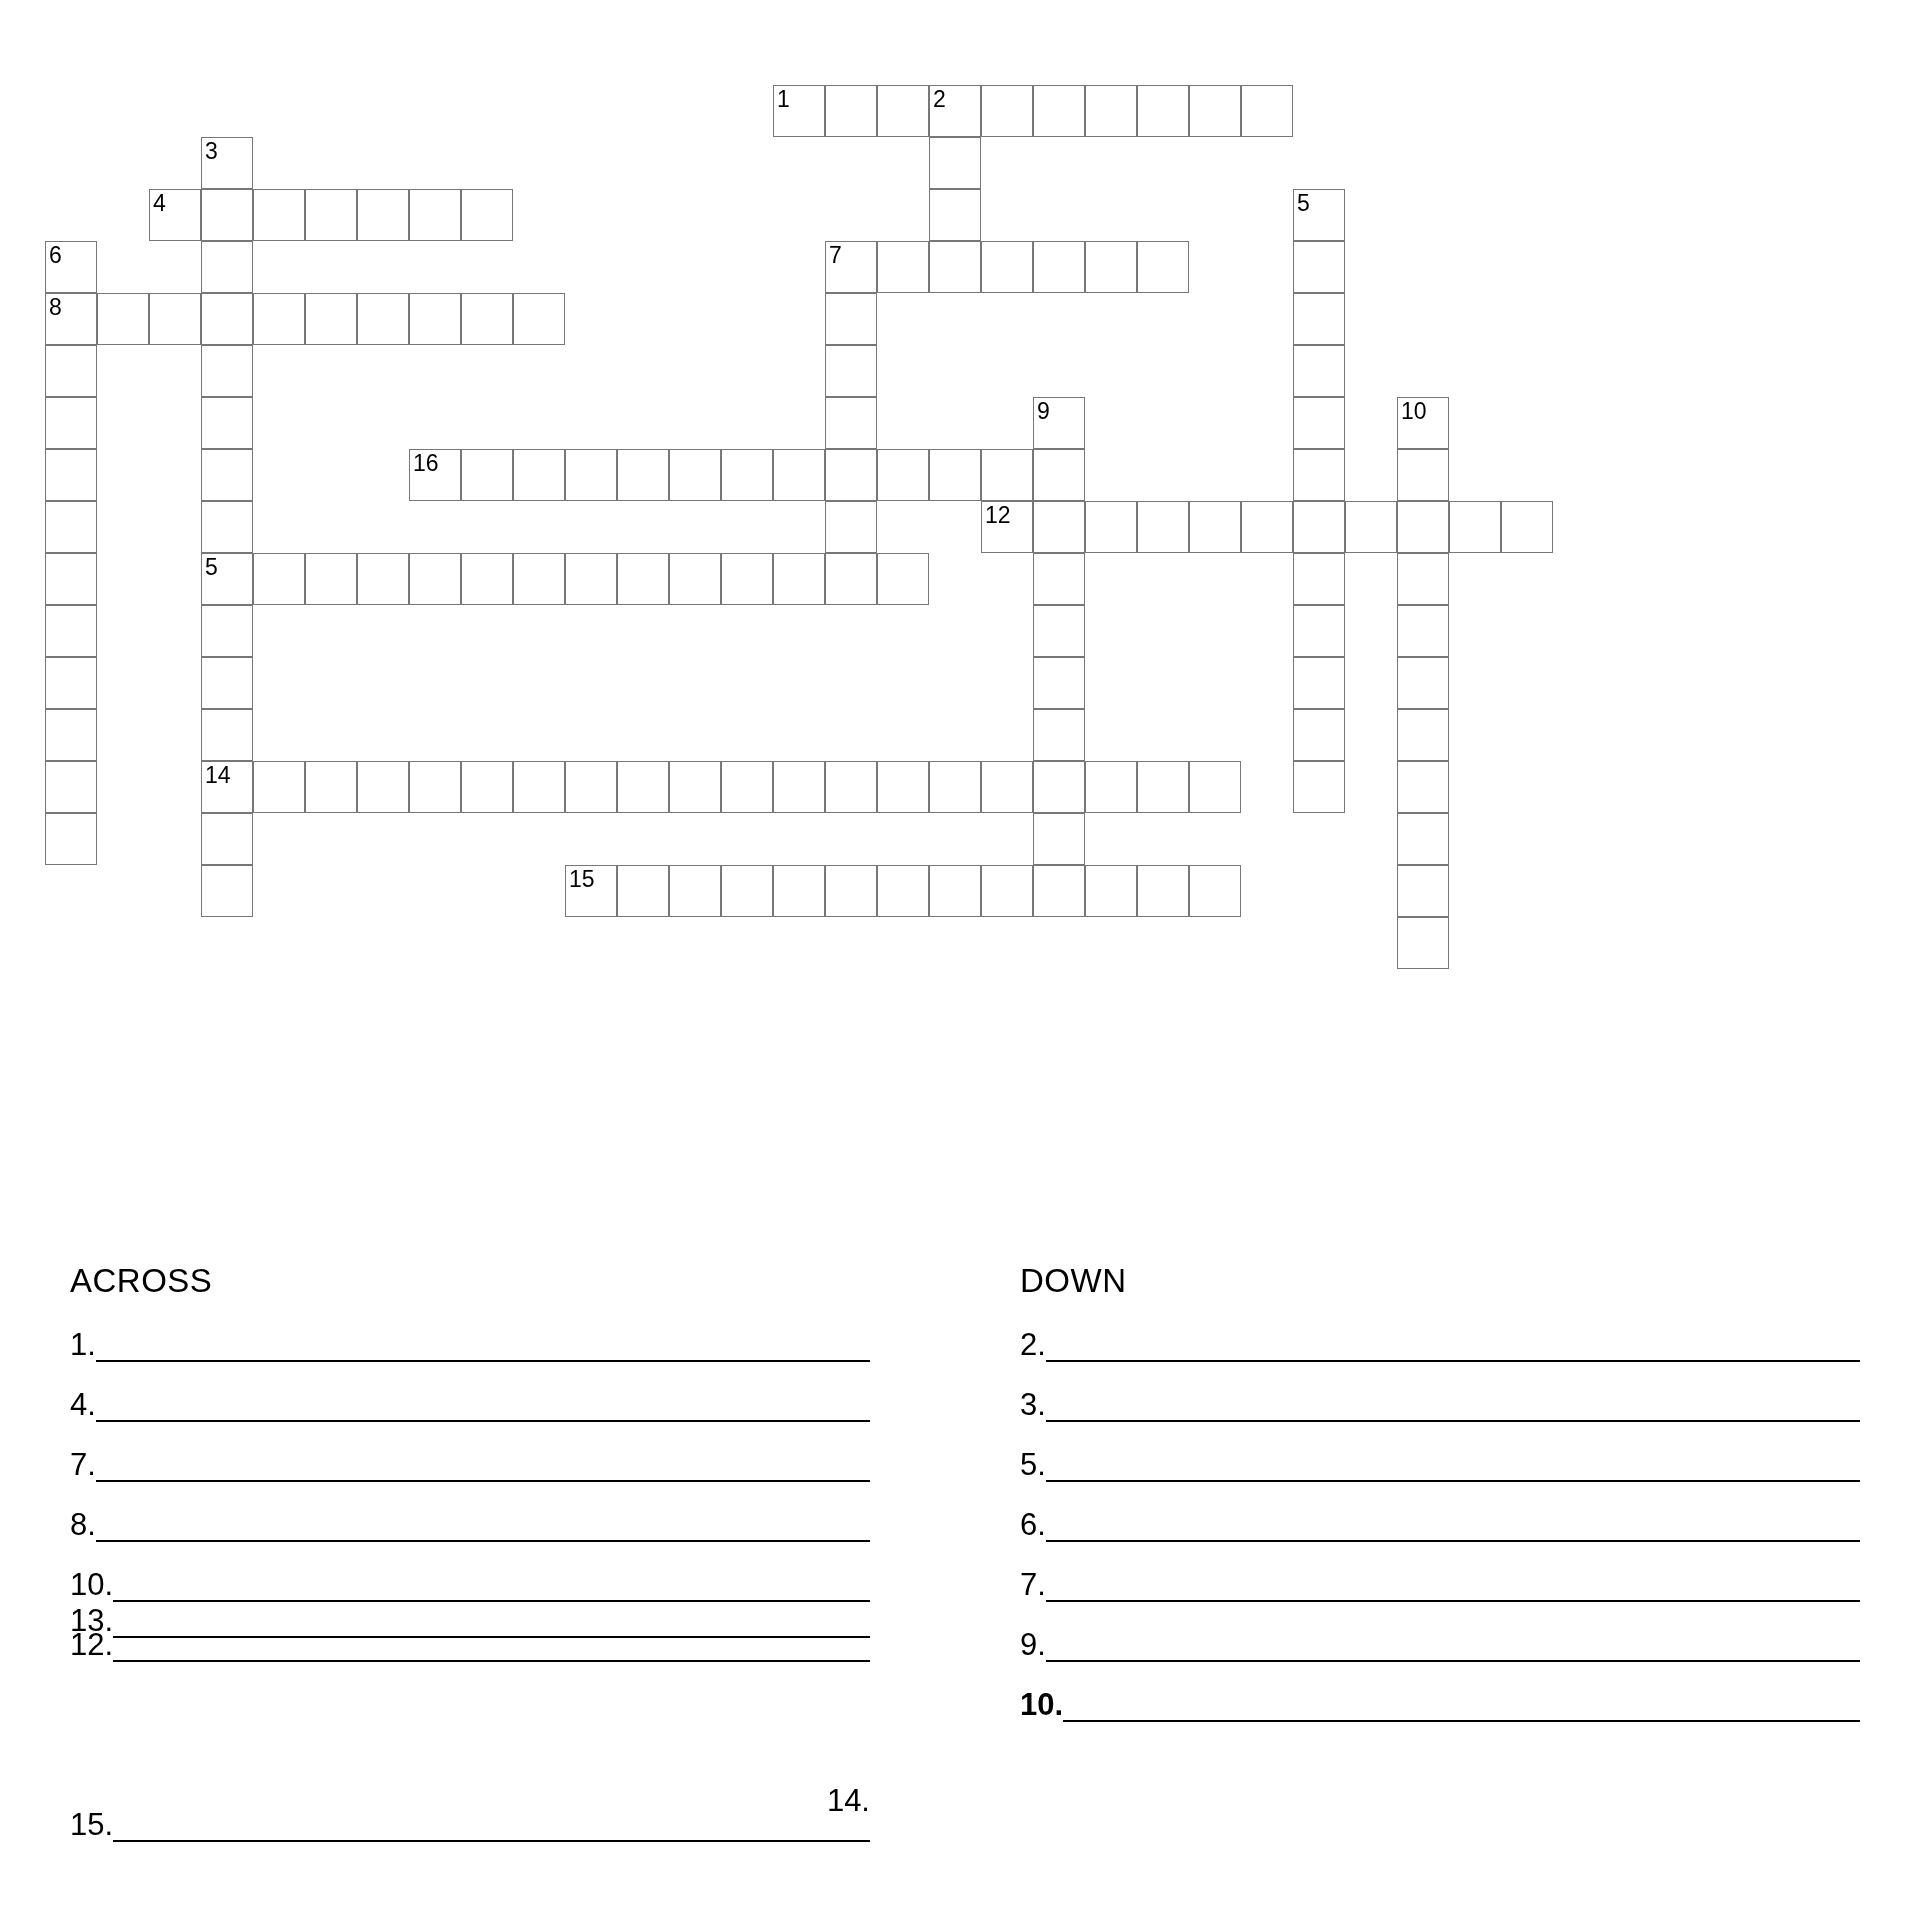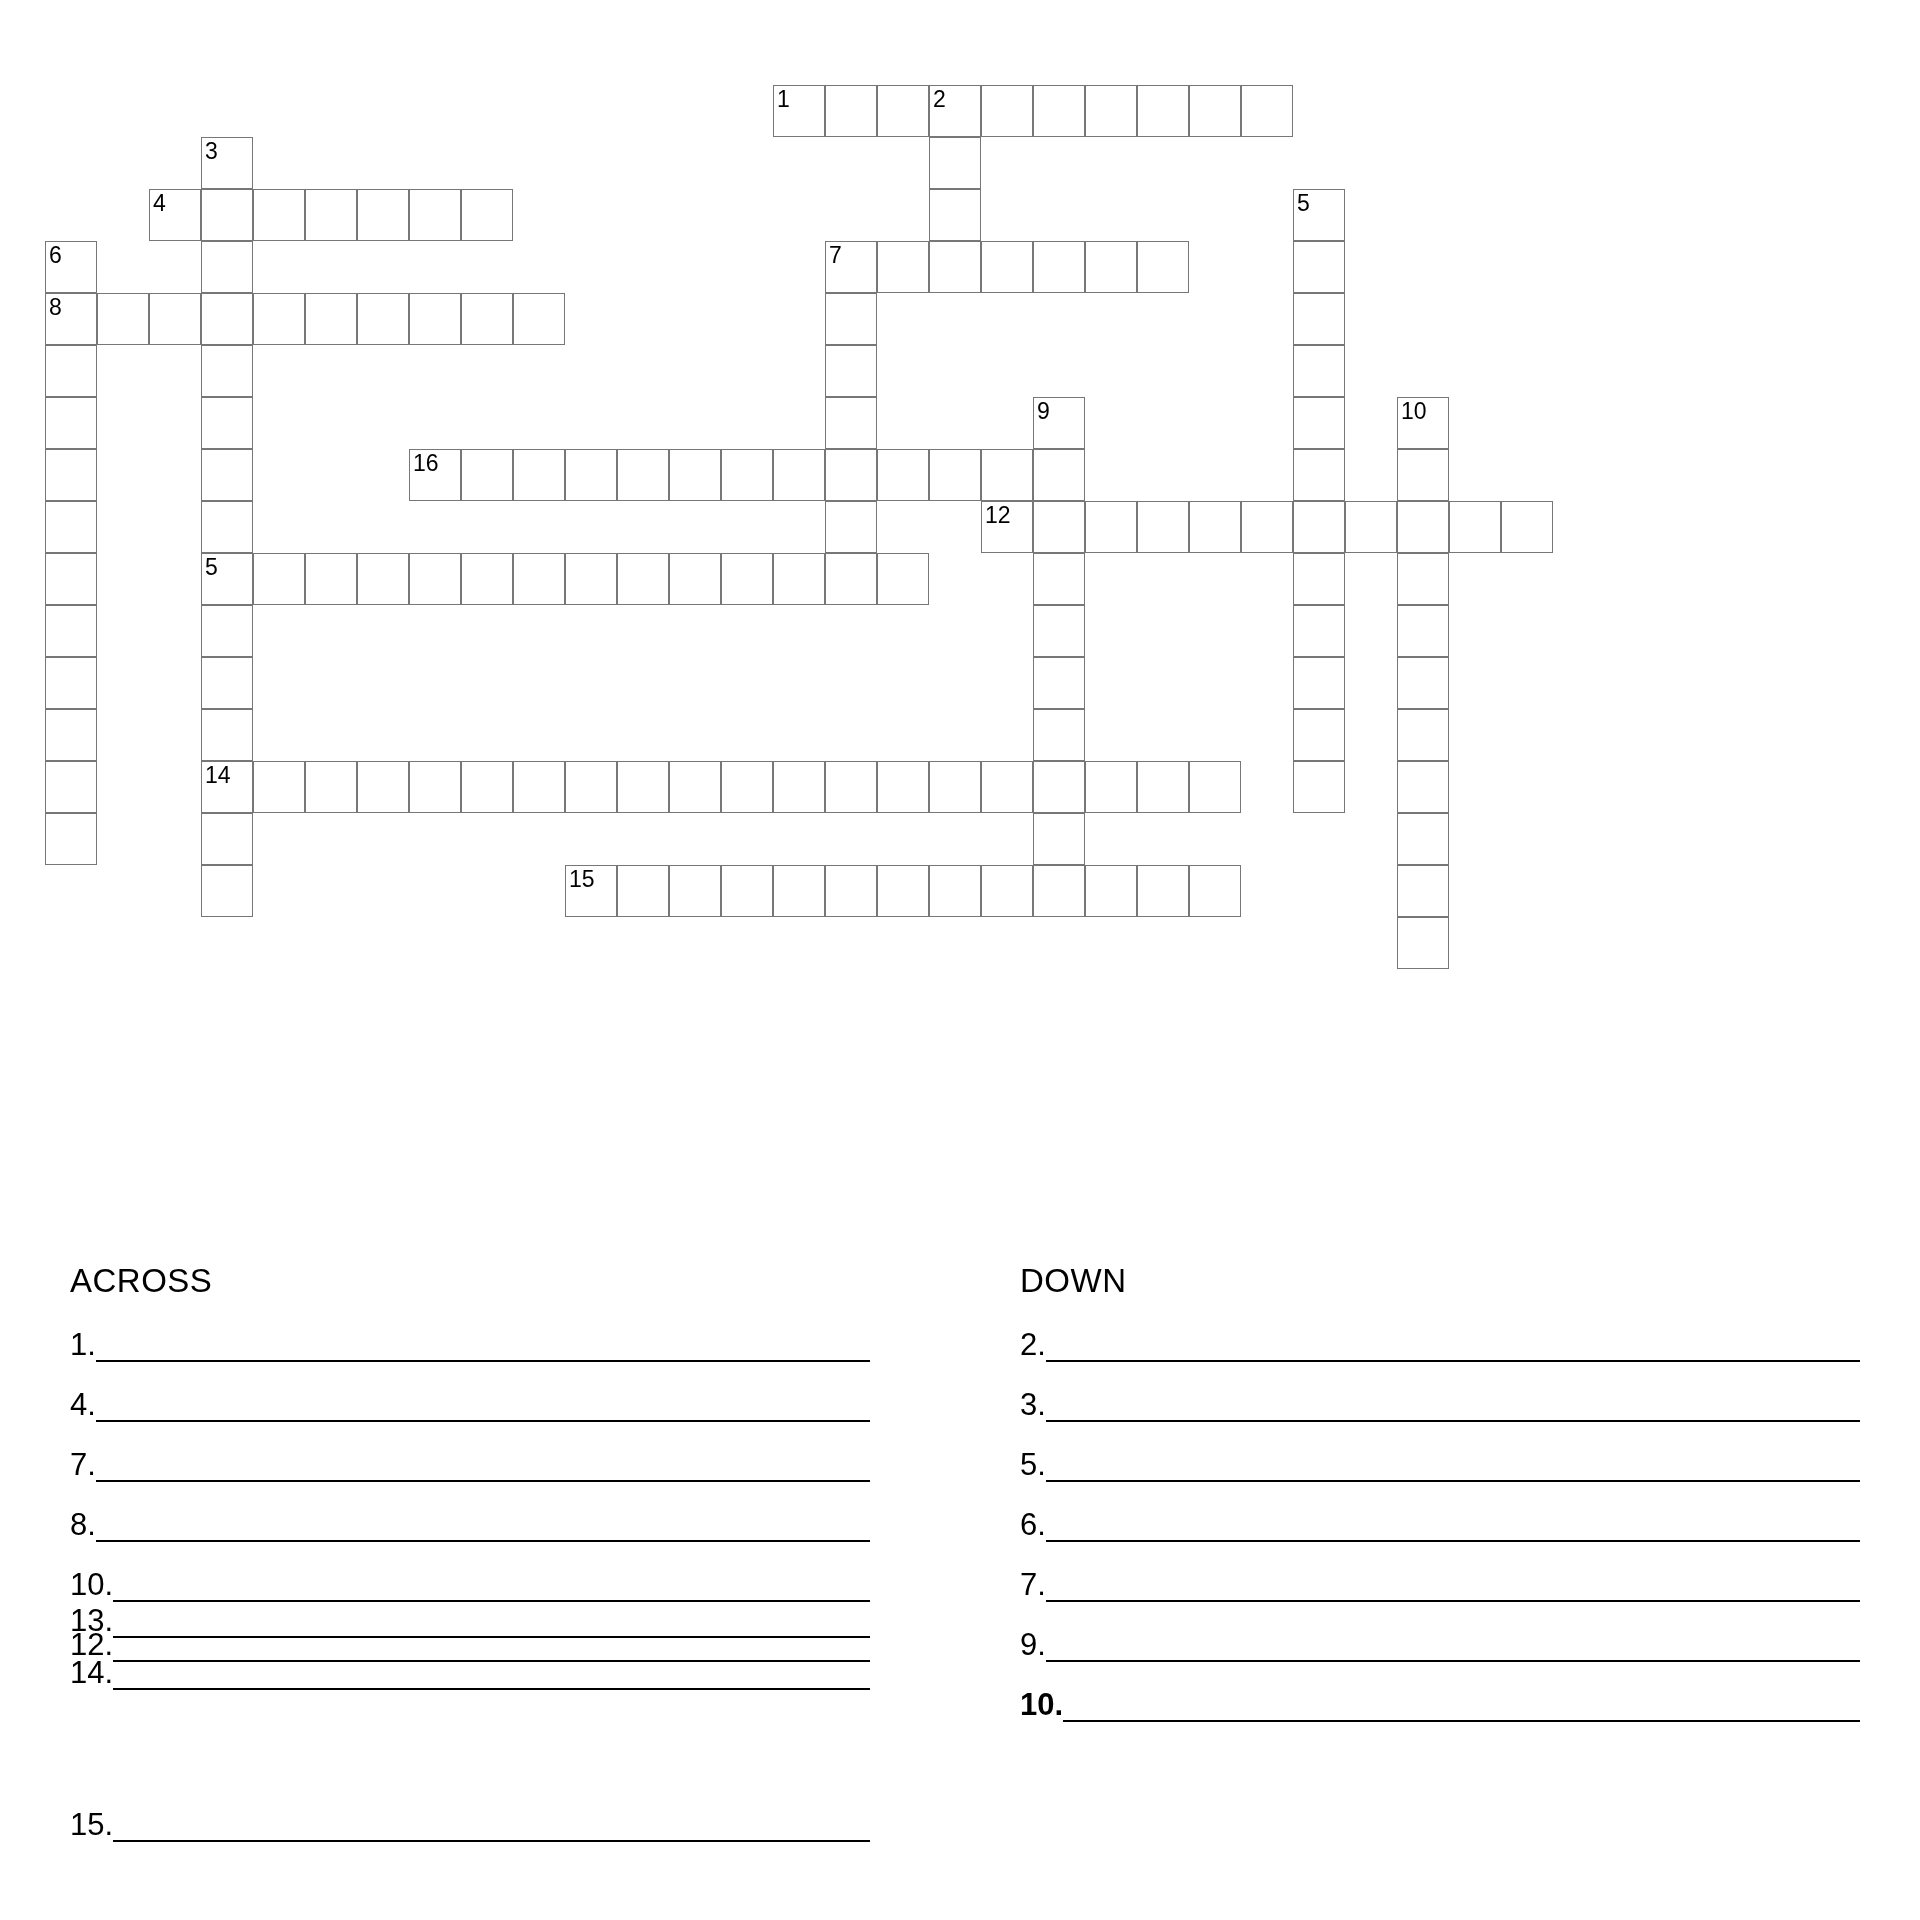--- a/index.html
+++ b/index.html
@@ -303,21 +303,21 @@
     <div class="clue-row across-col" style="top: 1620px; left: 70px; width: 800px;">
       <span class="clue-num">12.</span>
       <span class="clue-line"></span>
       <span class="clue-text"></span>
     </div>
     <div class="clue-row across-col" style="top: 1596px; left: 70px; width: 800px;">
       <span class="clue-num">13.</span>
       <span class="clue-line"></span>
       <span class="clue-text"></span>
     </div>
-    <div class="clue-row across-col" style="top: 1648px; left: 70px; width: 800px;">
+    <div class="clue-row across-col" style="top: 1784px; left: 70px; width: 800px; flex-direction: column;">
       <span class="clue-num">14.</span>
       <span class="clue-line"></span>
       <span class="clue-text"></span>
     </div>
     <div class="clue-row across-col" style="top: 1800px; left: 70px; width: 800px;">
       <span class="clue-num">15.</span>
       <span class="clue-line"></span>
       <span class="clue-text"></span>
     </div>
   </div>

